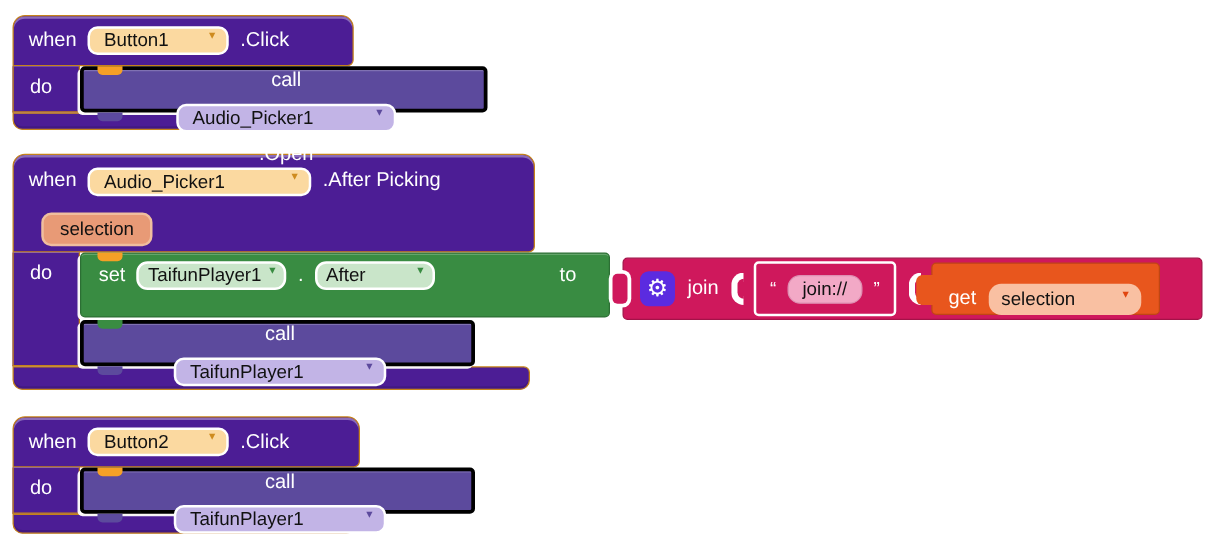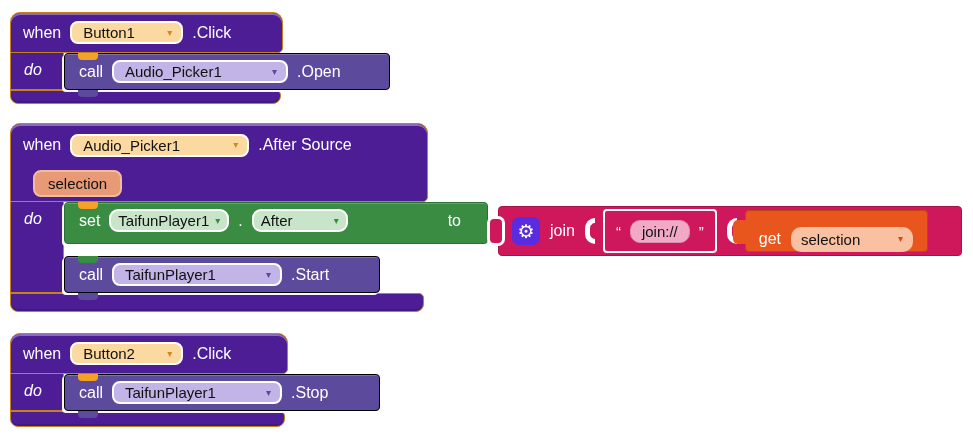--- a/index.html
+++ b/index.html
@@ -3,41 +3,41 @@
 <meta charset="utf-8">
 <style>
   html,body{margin:0;padding:0;background:#fff;}
   .canvas{position:relative;width:973px;height:443px;background:#fff;
           font-family:"Liberation Sans",sans-serif;overflow:hidden;}
 
   
   .o-head,.o-col,.o-bar{position:absolute;box-sizing:border-box;background:#4c1d95;border:1px solid #C5821A;}
   .o-head{border-radius:10px 10px 5px 0;box-shadow:inset 0 2px 0 rgba(255,255,255,.35);z-index:1;}
   .o-row{display:flex;align-items:center;gap:9px;height:40px;padding:0 10px 0 12px;}
-  .o-col{border-top:none;padding:8px 0 12px 13px;z-index:1;font-style:italic;}
+  .o-col{border-top:none;padding:8px 0 12px 13px;z-index:1;}
   .o-bar{border-radius:0 5px 8px 8px;z-index:1;box-shadow:inset 0 -2px 0 rgba(0,0,0,.12);}
 
   .lbl{color:#fff;font-size:16px;white-space:nowrap;}
   .dark-dot{color:#fff;font-size:16px;}
 
   
-  .pill{display:inline-flex;align-items:center;justify-content:space-between;gap:8px;
+  .pill{display:inline-flex;align-items:flex-start;justify-content:space-between;gap:8px;
         background:#FBD9A0;border:2px solid #fff;border-radius:8px;
         padding:1px 9px 1px 11px;color:#111;font-size:15px;white-space:nowrap;box-sizing:border-box;}
   .arr{font-size:10px;line-height:1;flex:none;}
   .arr-orange{color:#CE8B1E}.arr-purple{color:#5C4A9D}.arr-green{color:#398C42}.arr-red{color:#E1450F}
   .pill-purple{background:#C2B4E6}
   .pill-green{background:#C9E5C9;padding:1px 7px;gap:5px;border-radius:9px}
   .pill-salmon{background:#F9C0A2;border:none;border-radius:10px;padding:4px 10px;gap:8px}
 
   
   .stmt{position:absolute;box-sizing:border-box;display:flex;align-items:center;gap:9px;
         padding:0 10px 0 14px;border-radius:4px;z-index:3;}
-  .purple{background:#5C4A9D;border:1px solid #000000;
-          box-shadow:-2px 2px 0 rgba(255,255,255,.95),inset 0 1px 0 rgba(255,255,255,.22);}
+  .purple{background:#5C4A9D;border:3px solid #000000;
+          box-shadow:-2px 2px 0 rgba(255,255,255,.95),inset 0 1px 0 rgba(255,255,255,.22);flex-direction:column;}
   .green{background:#398C42;border:1px solid #2C6F34;align-items:flex-start;padding-top:6px;
          box-shadow:-2px 2px 0 rgba(255,255,255,.95),inset 0 1px 0 rgba(255,255,255,.22);}
   .green-row{display:flex;align-items:center;gap:9px;width:100%;}
   .to-right{margin-left:auto;margin-right:16px;text-align:right;}
 
   
   .tab{position:absolute;width:20px;height:7px;border-radius:0 0 4px 4px;z-index:6;}
 
   
   .badge{display:inline-block;background:#E89A76;border:2px solid #F0BE9E;border-radius:8px;
@@ -96,30 +96,30 @@
   </div>
 
   <div>
     <div class="o-head" style="left:10px;top:123px;width:418px;height:79px;">
       <div class="o-row" style="height:42px;">
         <span class="lbl">when</span>
         <span class="pill" style="min-width:179px;">
           <span>Audio_Picker1</span>
           <span class="arr arr-orange">▾</span>
         </span>
-        <span class="lbl">.After Source</span>
+        <span class="lbl">.After Picking</span>
       </div>
       <span class="badge">selection</span>
     </div>
     <div class="o-col" style="left:10px;top:202px;width:54px;height:91px;">
       <span class="lbl">do</span>
     </div>
     <div class="o-bar" style="left:10px;top:293px;width:414px;height:19px;"></div>
 
-    <div class="stmt green" style="left:64px;top:202px;width:424px;height:42px;">
+    <div class="stmt green" style="left:64px;top:202px;width:424px;height:52px;">
       <div class="green-row">
         <span class="lbl">set</span>
         <span class="pill pill-green" style="min-width:120px;">
           <span>TaifunPlayer1</span>
           <span class="arr arr-green">▾</span>
         </span>
         <span class="dark-dot">.</span>
         <span class="pill pill-green" style="min-width:96px;">
           <span>After</span>
           <span class="arr arr-green">▾</span>

